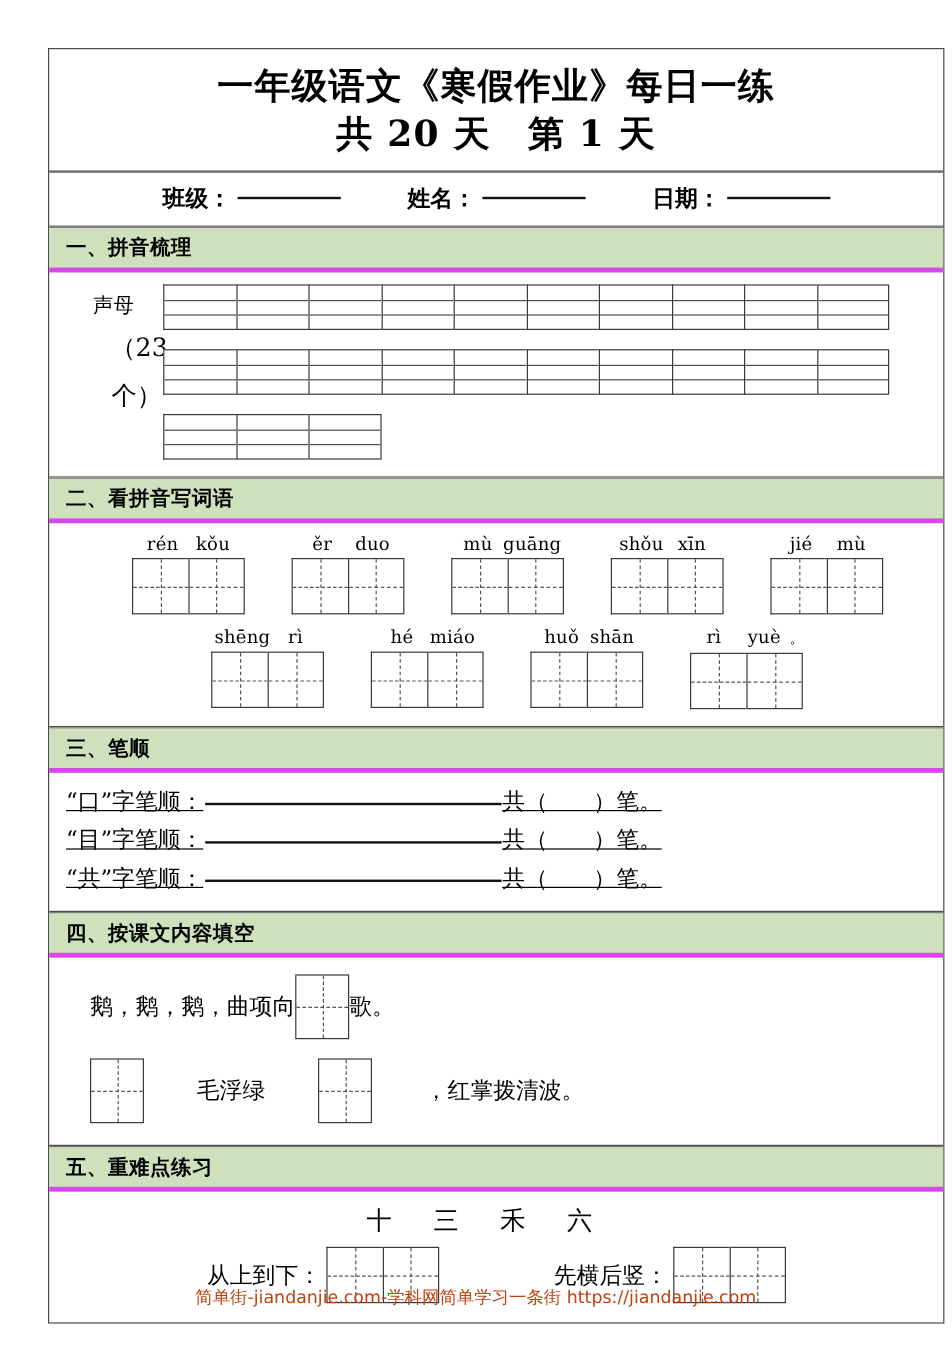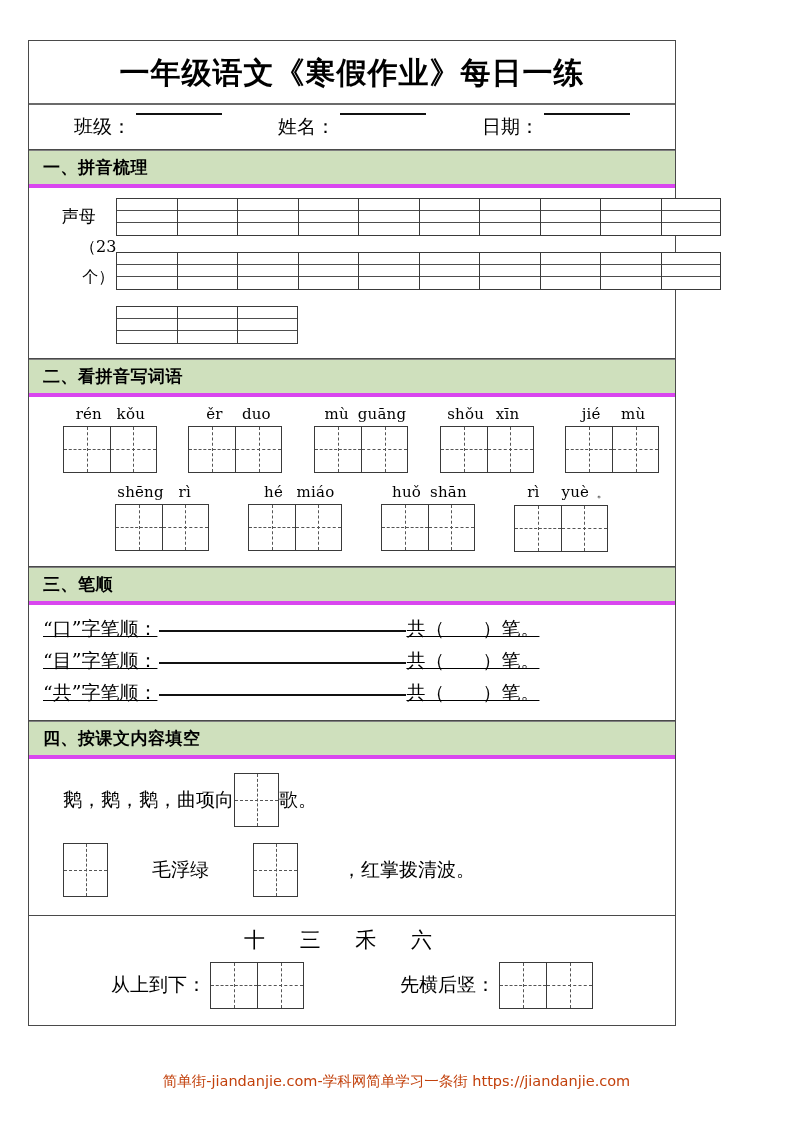--- a/index.html
+++ b/index.html
@@ -10,22 +10,22 @@
     overflow:hidden;
   }
   .page{
     position:relative;
     width:793px;height:1122px;
     box-sizing:border-box;
   }
   
   .sheet{
     position:absolute;
-    left:28px;top:40px;
-    width:648px;
+    left:40px;top:40px;
+    width:747px;
     border:1.5px solid #4a4a4a;
     box-sizing:border-box;
     background:#fff;
   }
   
   .title-block{
     border-bottom:2px solid #6b6b6b;
     padding:12px 0 10px 0;
     text-align:center;
   }
@@ -41,21 +41,21 @@
   
   .info-row{
     display:flex;
     justify-content:center;
     align-items:baseline;
     gap:0px;
     padding:9px 0 9px 0;
     border-bottom:1.5px solid #4a4a4a;
     font-size:19px;
   }
-  .info-item{display:flex;align-items:flex-start;margin:0 28px;}
+  .info-item{display:flex;align-items:center;margin:0 28px;font-weight:bold;}
   .info-label{white-space:nowrap;}
   .info-blank{
     display:inline-block;
     width:86px;height:1px;
     border-bottom:2px solid #111;
     margin-left:5px;
     position:relative;top:-2px;
   }
   
   .sec-head{
@@ -78,21 +78,21 @@
   }
   .s1-left{
     width:95px;
     padding-left:12px;
     box-sizing:border-box;
     font-size:17px;
     line-height:1.9;
     text-align:center;
     padding-top:2px;
   }
-  .s1-left .l2{font-size:16px;margin-left:39px;}
+  .s1-left .l2{font-size:21px;margin-left:39px;}
   .s1-right{flex:1;}
   .fourline-row{
     display:flex;
     margin-bottom:16px;
   }
   .fourline-row:last-child{margin-bottom:0;}
   .fl-cell{
     width:60.5px;
     height:38px;
     box-sizing:border-box;
@@ -234,20 +234,21 @@
   }
 </style>
 </head>
 <body>
 
 <div class="page">
   <div class="sheet">
 
     <div class="title-block">
       <div class="title-line">一年级语文《寒假作业》每日一练</div>
+      <div class="title-line">共 20 天　第 1 天</div>
     </div>
 
     <div class="info-row">
       <div class="info-item">
         <span class="info-label">班级：</span>
         <span class="info-blank"></span>
       </div>
       <div class="info-item">
         <span class="info-label">姓名：</span>
         <span class="info-blank"></span>
@@ -403,20 +404,21 @@
         </div>
         <div class="poem-line">
           <span class="tzg-single"></span>
           <span class="txt">毛浮绿</span>
           <span class="tzg-single"></span>
           <span class="txt">，红掌拨清波。</span>
         </div>
       </div>
     </div>
 
+    <div class="sec-head">五、重难点练习</div>
     <div class="sec-body">
       <div class="s5-body">
         <div class="s5-chars">十 三 禾 六</div>
         <div class="s5-row">
           <div class="s5-item">
             <span class="s5-label">从上到下：</span>
             <span class="tzg">
               <span class="tzg-cell"></span>
               <span class="tzg-cell"></span>
             </span>

